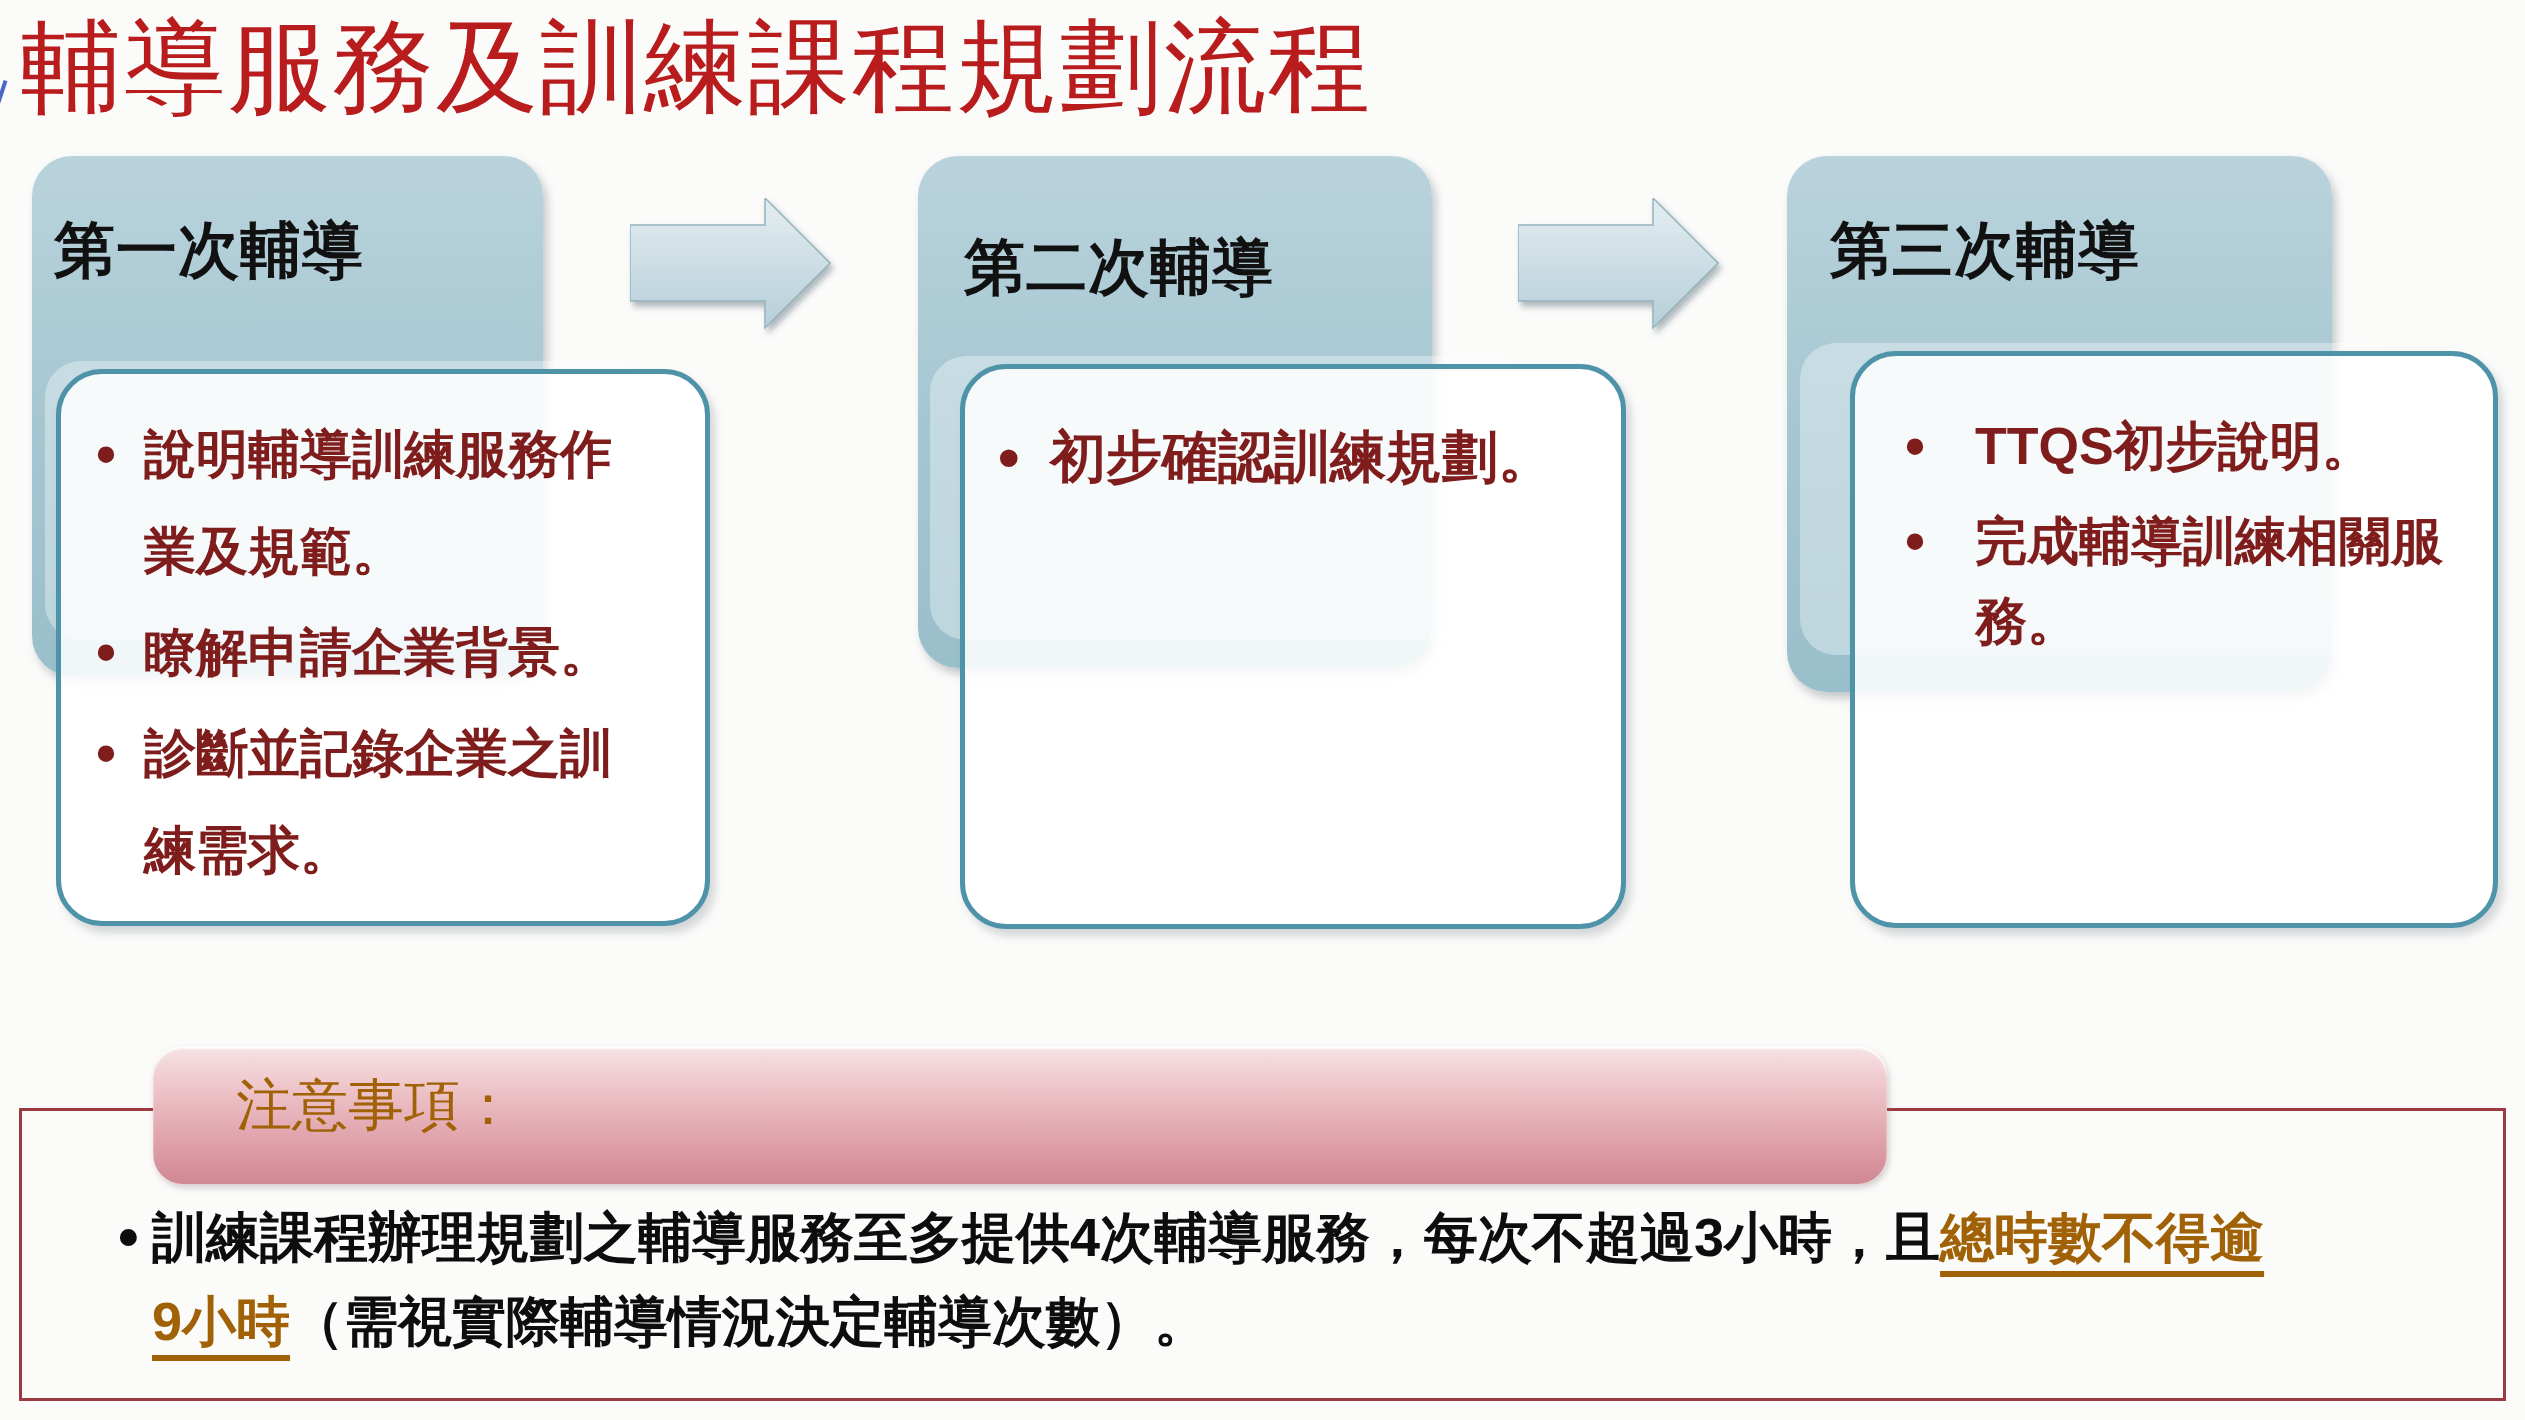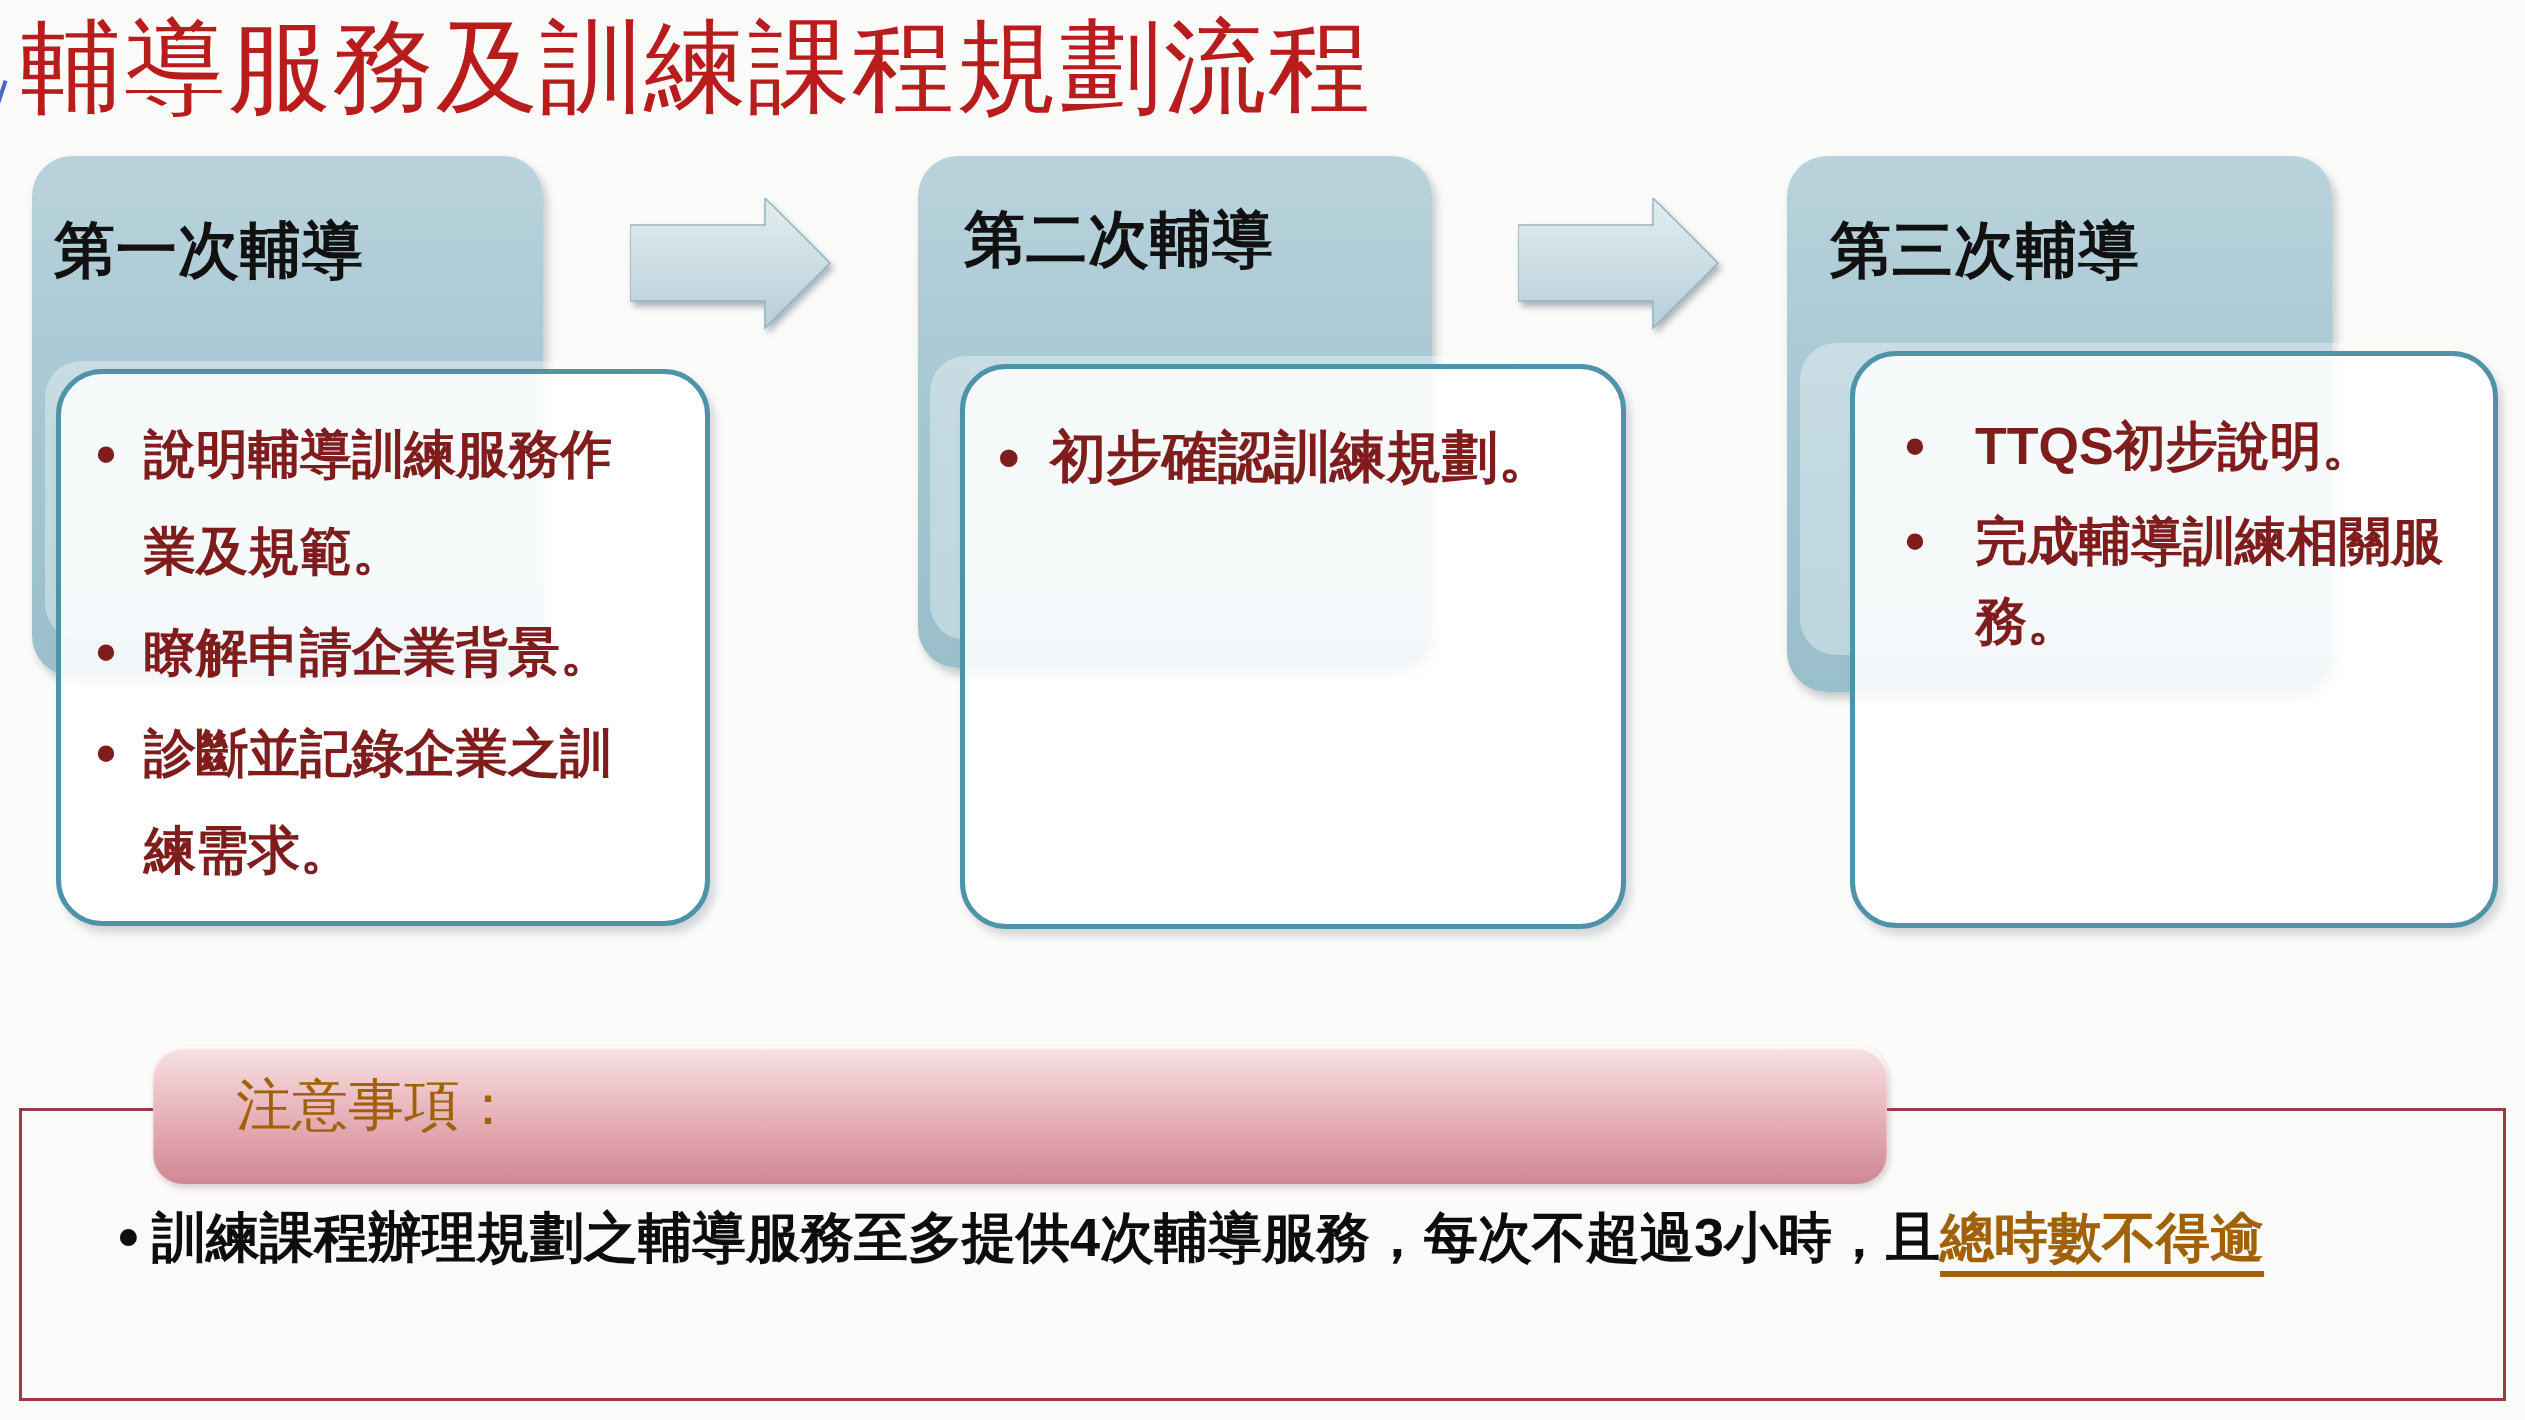--- a/index.html
+++ b/index.html
@@ -9,21 +9,21 @@
   .back{position:absolute;border-radius:40px;background:linear-gradient(180deg,#b9d3dc 0%,#a6c7d2 50%,#99bfcb 100%);box-shadow:4px 6px 10px rgba(110,120,128,.40)}
   #back1{left:32px;top:156px;width:511px;height:520px}
   #back2{left:918px;top:156px;width:514px;height:512px}
   #back3{left:1787px;top:156px;width:545px;height:536px}
   .halo{position:absolute;background:rgba(255,255,255,.35);border-radius:36px}
   #halo1{left:45px;top:361px;width:600px;height:279px}
   #halo2{left:930px;top:356px;width:600px;height:284px}
   #halo3{left:1800px;top:343px;width:600px;height:312px}
   .hdr{position:absolute;font-size:61px;font-weight:bold;color:#111;line-height:64px;letter-spacing:1px;white-space:nowrap}
   #hdr1{left:54px;top:218px}
-  #hdr2{left:964px;top:207px}
+  #hdr2{left:964px;top:235px}
   #hdr3{left:1830px;top:218px}
   .front{position:absolute;background:rgba(255,255,255,.86);border:5px solid #4f93a9;border-radius:46px;box-sizing:border-box;box-shadow:5px 7px 9px rgba(120,130,138,.30)}
   #front1{left:56px;top:369px;width:654px;height:557px}
   #front2{left:960px;top:364px;width:666px;height:565px}
   #front3{left:1850px;top:351px;width:648px;height:577px}
   .content{position:absolute;font-weight:bold;color:#7f1d1d}
   .bullet{position:relative}
   .bullet::before{content:"•";position:absolute;left:0;top:0;font-size:1.1em}
   #content1{left:96px;top:406px;line-height:97px;font-size:52px;width:518px}
   #content1 .bullet{padding-left:48px}
@@ -94,13 +94,16 @@
   <polygon points="0,27 135,27 135,0 200,65 135,130 135,103 0,103" fill="url(#agrad)" stroke="#96b4bf" stroke-width="1.5"></polygon>
 </svg>
 
 <div id="noteBox"></div>
 <div id="noteBar"></div>
 <div id="noteHdr">注意事項：</div>
 <div id="noteContent">
   <div class="nbullet">
     <span>訓練課程辦理規劃之輔導服務至多提供4次輔導服務，每次不超過3小時，且</span><span class="red">總時數不得逾</span>
   </div>
+  <div class="nbullet2">
+    <span class="red">9小時</span><span>（需視實際輔導情況決定輔導次數）。</span>
+  </div>
 </div>
 
 </body></html>

